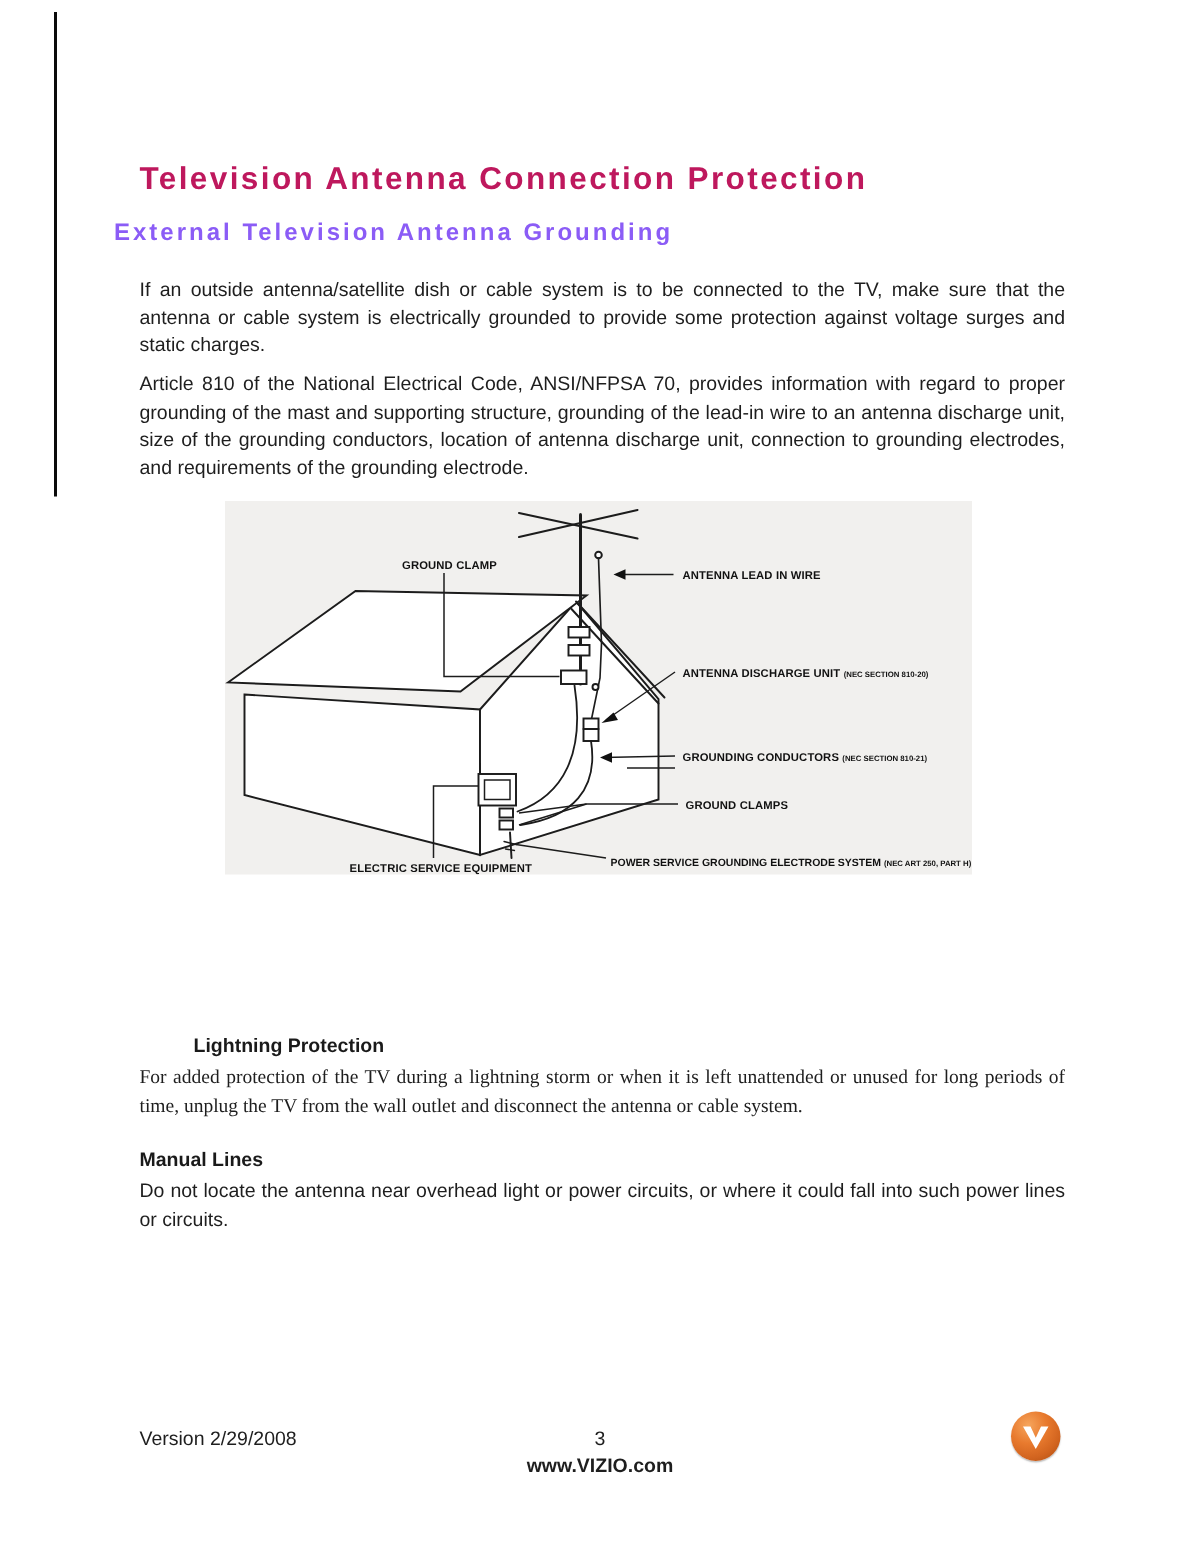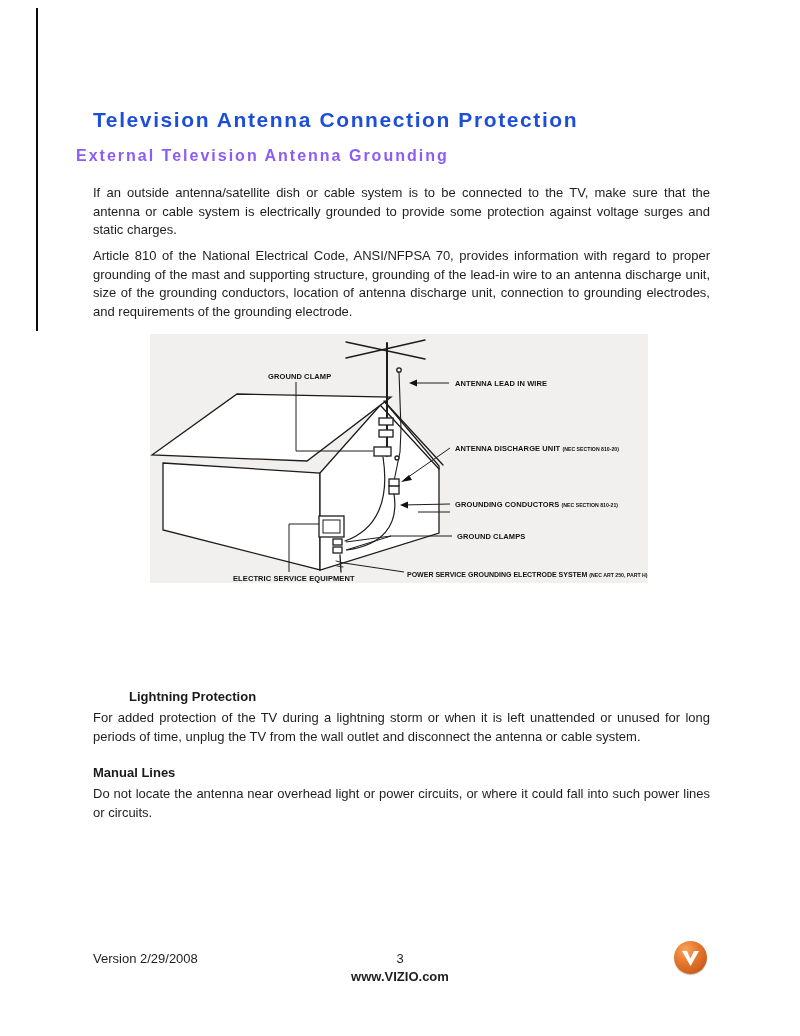--- a/index.html
+++ b/index.html
@@ -1,29 +1,29 @@
 <!DOCTYPE html>
 <html><head>
 <meta charset="utf-8">
 <style>
   html,body{margin:0;padding:0;}
   body{background:#ffffff;font-family:"Liberation Sans", sans-serif;color:#1e1e1e;}
   .page{position:relative;width:800px;height:1036px;background:#ffffff;overflow:hidden;}
   .scan-line{position:absolute;left:36px;top:8px;width:2px;height:323px;background:#0a0a0a;}
   .header{position:absolute;top:49px;right:140px;font-size:13.5px;color:#1e1e1e;}
-  .title{position:absolute;left:93px;top:108px;width:640px;font-size:21px;font-weight:bold;letter-spacing:1.6px;color:#1d4ed8;}
+  .title{position:absolute;left:93px;top:108px;width:640px;font-size:21px;font-weight:bold;letter-spacing:1.6px;color:#be185d;}
   .subtitle{position:absolute;left:76px;top:147px;width:640px;font-size:16px;font-weight:bold;letter-spacing:2px;color:#8b5cf6;}
   .para{position:absolute;left:93px;width:617px;font-size:13px;line-height:18.5px;text-align:justify;color:#1e1e1e;}
   .p1{top:184px;}
   .p2{top:247px;}
   .diagram{position:absolute;left:150px;top:334px;width:498px;height:249px;background:#f1f0ee;}
   .sec-head{position:absolute;left:93px;width:617px;font-size:13px;font-weight:bold;color:#1a1a1a;}
   .sh1{top:689px;padding-left:36px;}
   .sh2{top:765px;}
-  .sb1{top:709px;}
+  .sb1{top:709px;font-family:Liberation Serif, serif;}
   .sb2{top:785px;}
   .footer-version{position:absolute;left:93px;top:951px;font-size:13px;}
   .footer-page{position:absolute;left:200px;top:951px;width:400px;text-align:center;font-size:13px;}
   .footer-site{position:absolute;left:200px;top:969px;width:400px;text-align:center;font-size:13px;font-weight:bold;}
   .logo{position:absolute;left:674px;top:941px;width:33px;height:33px;border-radius:50%;
         background:radial-gradient(circle at 35% 28%, #f6a55c 0%, #e87a2e 38%, #d2641f 68%, #a84a10 100%);
         box-shadow:0 1px 1px rgba(0,0,0,0.25);}
   .logo svg{position:absolute;left:0;top:0;}
   svg text{font-family:"Liberation Sans", sans-serif;font-weight:bold;fill:#111;}
   .lbl{font-size:7.5px;letter-spacing:0.1px;}

